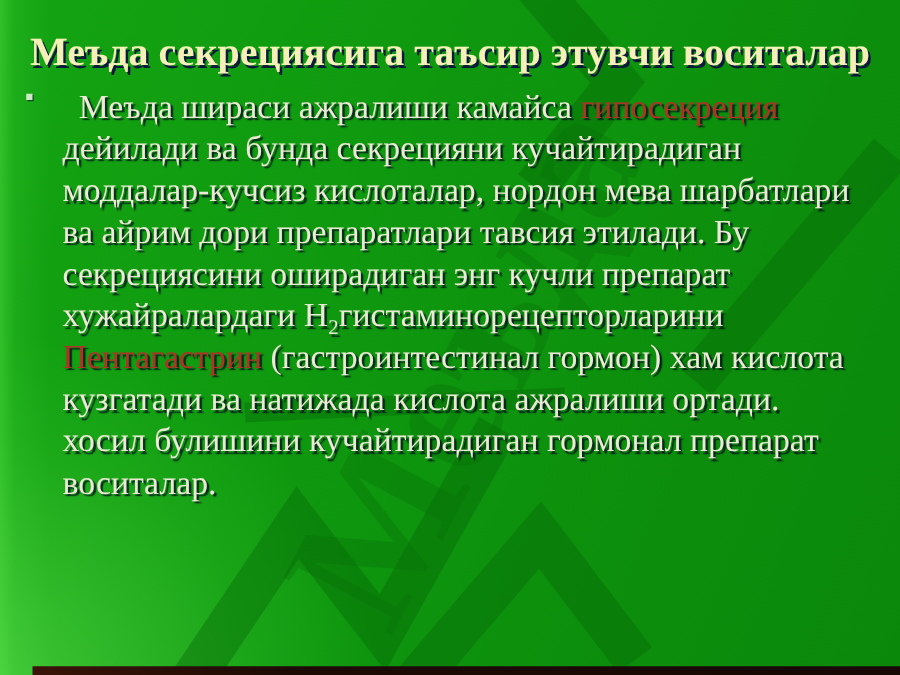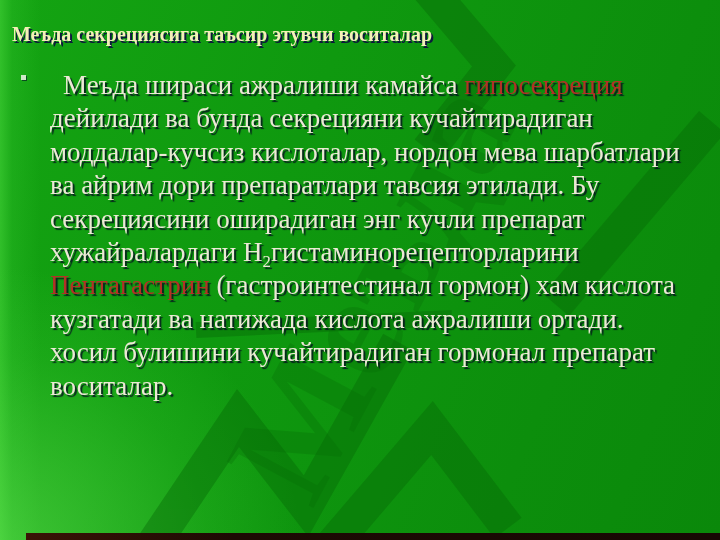--- a/index.html
+++ b/index.html
@@ -19,23 +19,23 @@
     left: 0; top: 0;
     width: 720px; height: 540px;
     pointer-events: none;
   }
   .wm-text {
     font-family: "Liberation Serif", serif;
     font-weight: bold;
   }
   .title {
     position: absolute;
-    left: 12px; right: 0; top: 23px;
-    text-align: left;
-    font-size: 20px;
+    left: 0; right: 0; top: 23px;
+    text-align: center;
+    font-size: 32px;
     font-weight: bold;
     letter-spacing: 0px;
     color: var(--title-yellow);
     text-shadow: 2px 2px 0 rgba(12,12,64,0.90);
     white-space: nowrap;
   }
   .bullet {
     position: absolute;
     left: 21px; top: 75px;
     width: 5px; height: 5px;

